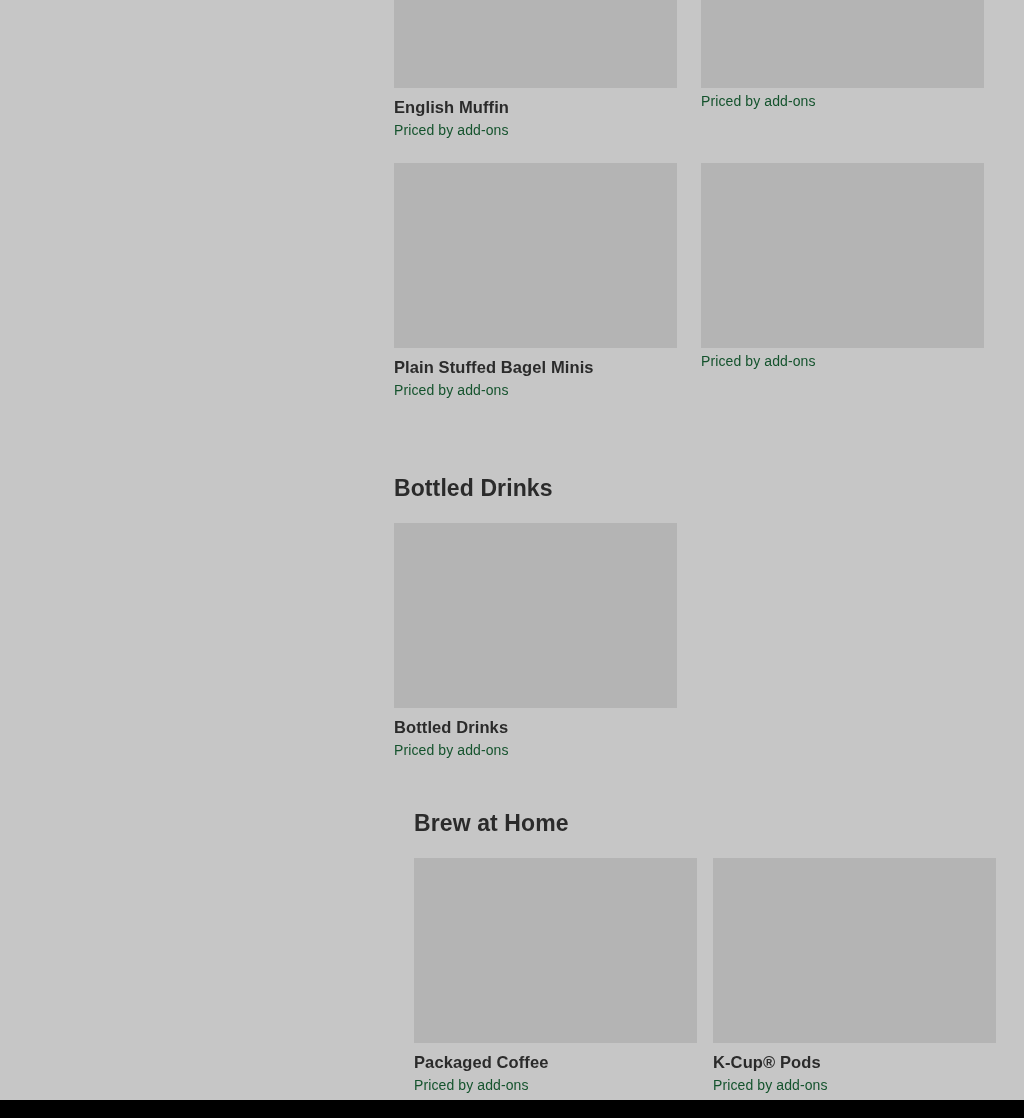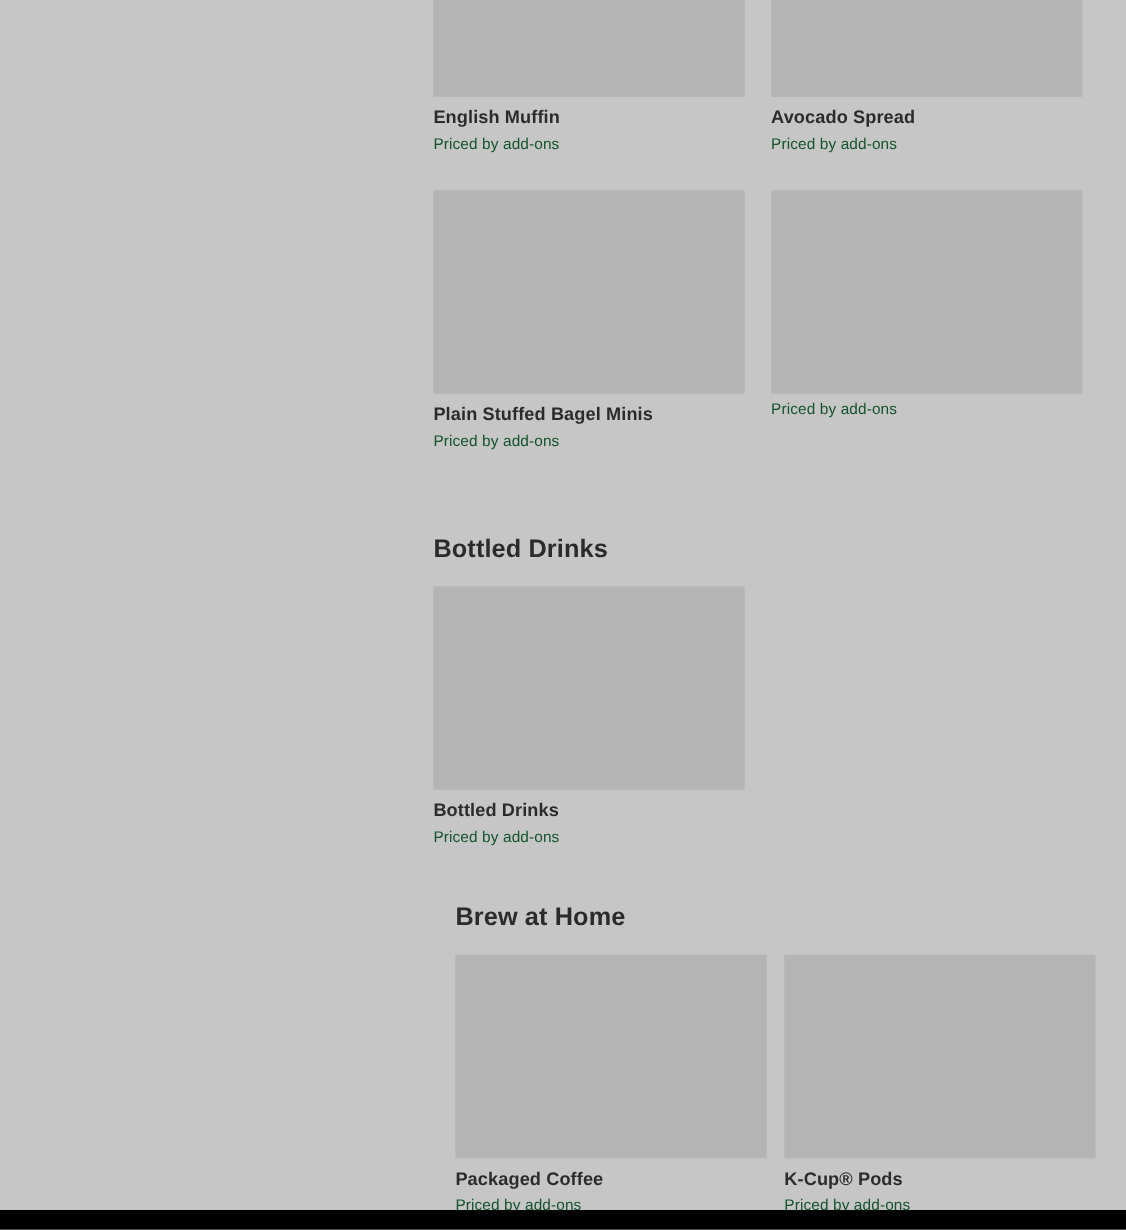--- a/index.html
+++ b/index.html
@@ -122,27 +122,26 @@
     <div class="card-grid">
 
       <div class="card clipped">
         <span class="card-thumb"></span>
         <span class="card-title">English Muffin</span>
         <span class="card-subtitle">Priced by add-ons</span>
       </div>
 
       <div class="card clipped">
         <span class="card-thumb"></span>
-        <span class="card-title">Avocado Spread</span>
         <span class="card-subtitle">Priced by add-ons</span>
       </div>
 
     </div>
 
-    <div class="card-grid" style="margin-top:34px">
+    <div class="card-grid" style="margin-top:24px">
 
       <div class="card">
         <span class="card-thumb"></span>
         <span class="card-title">Plain Stuffed Bagel Minis</span>
         <span class="card-subtitle">Priced by add-ons</span>
       </div>
 
       <div class="card">
         <span class="card-thumb"></span>
         <span class="card-subtitle">Priced by add-ons</span>

